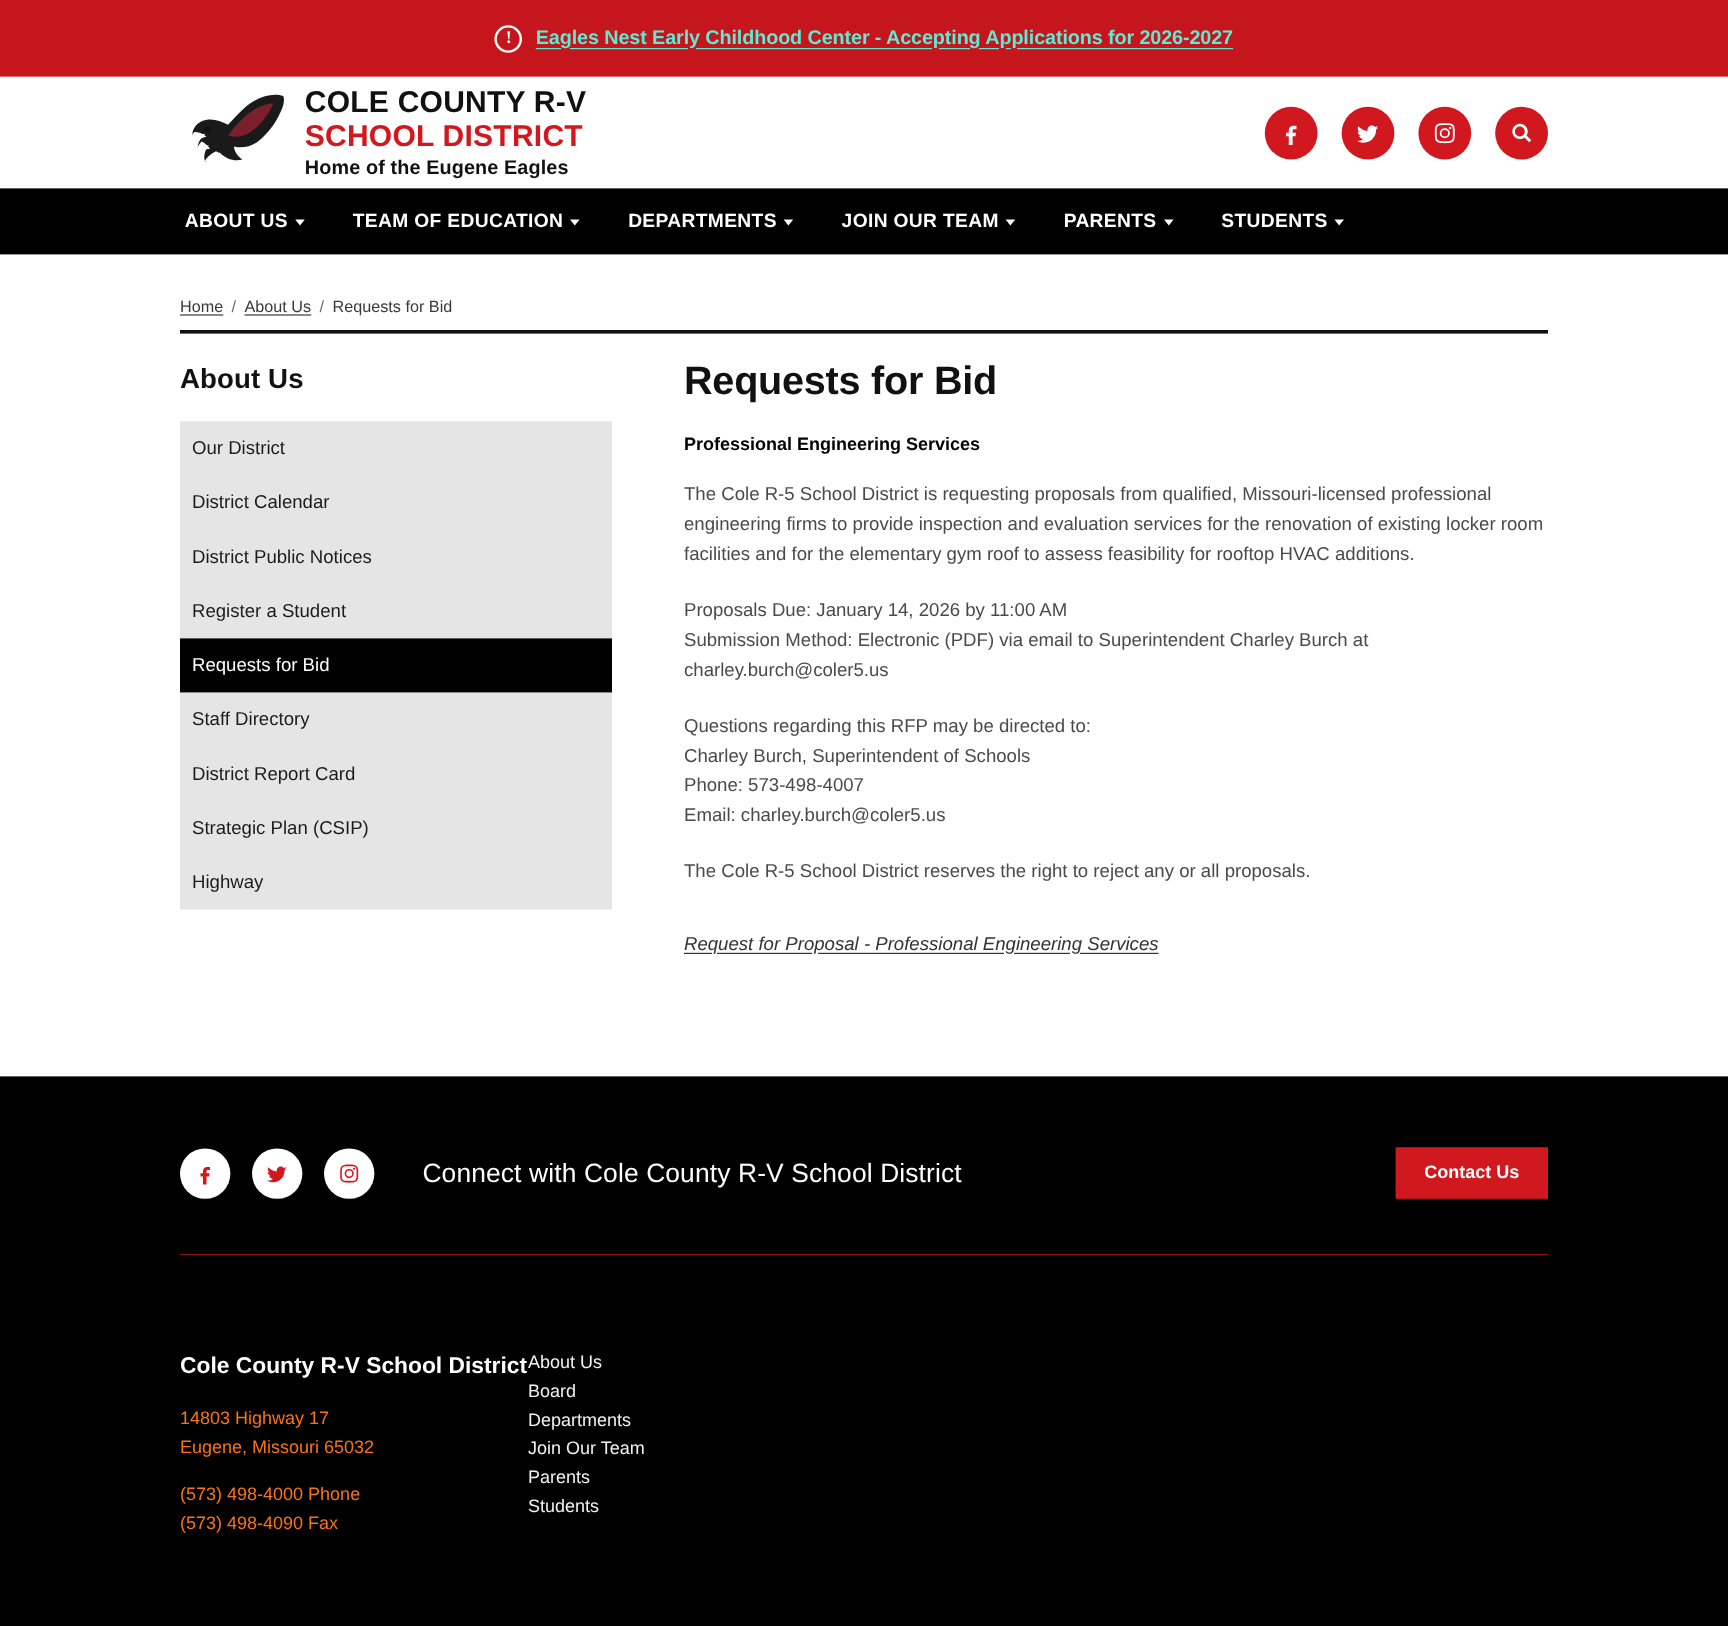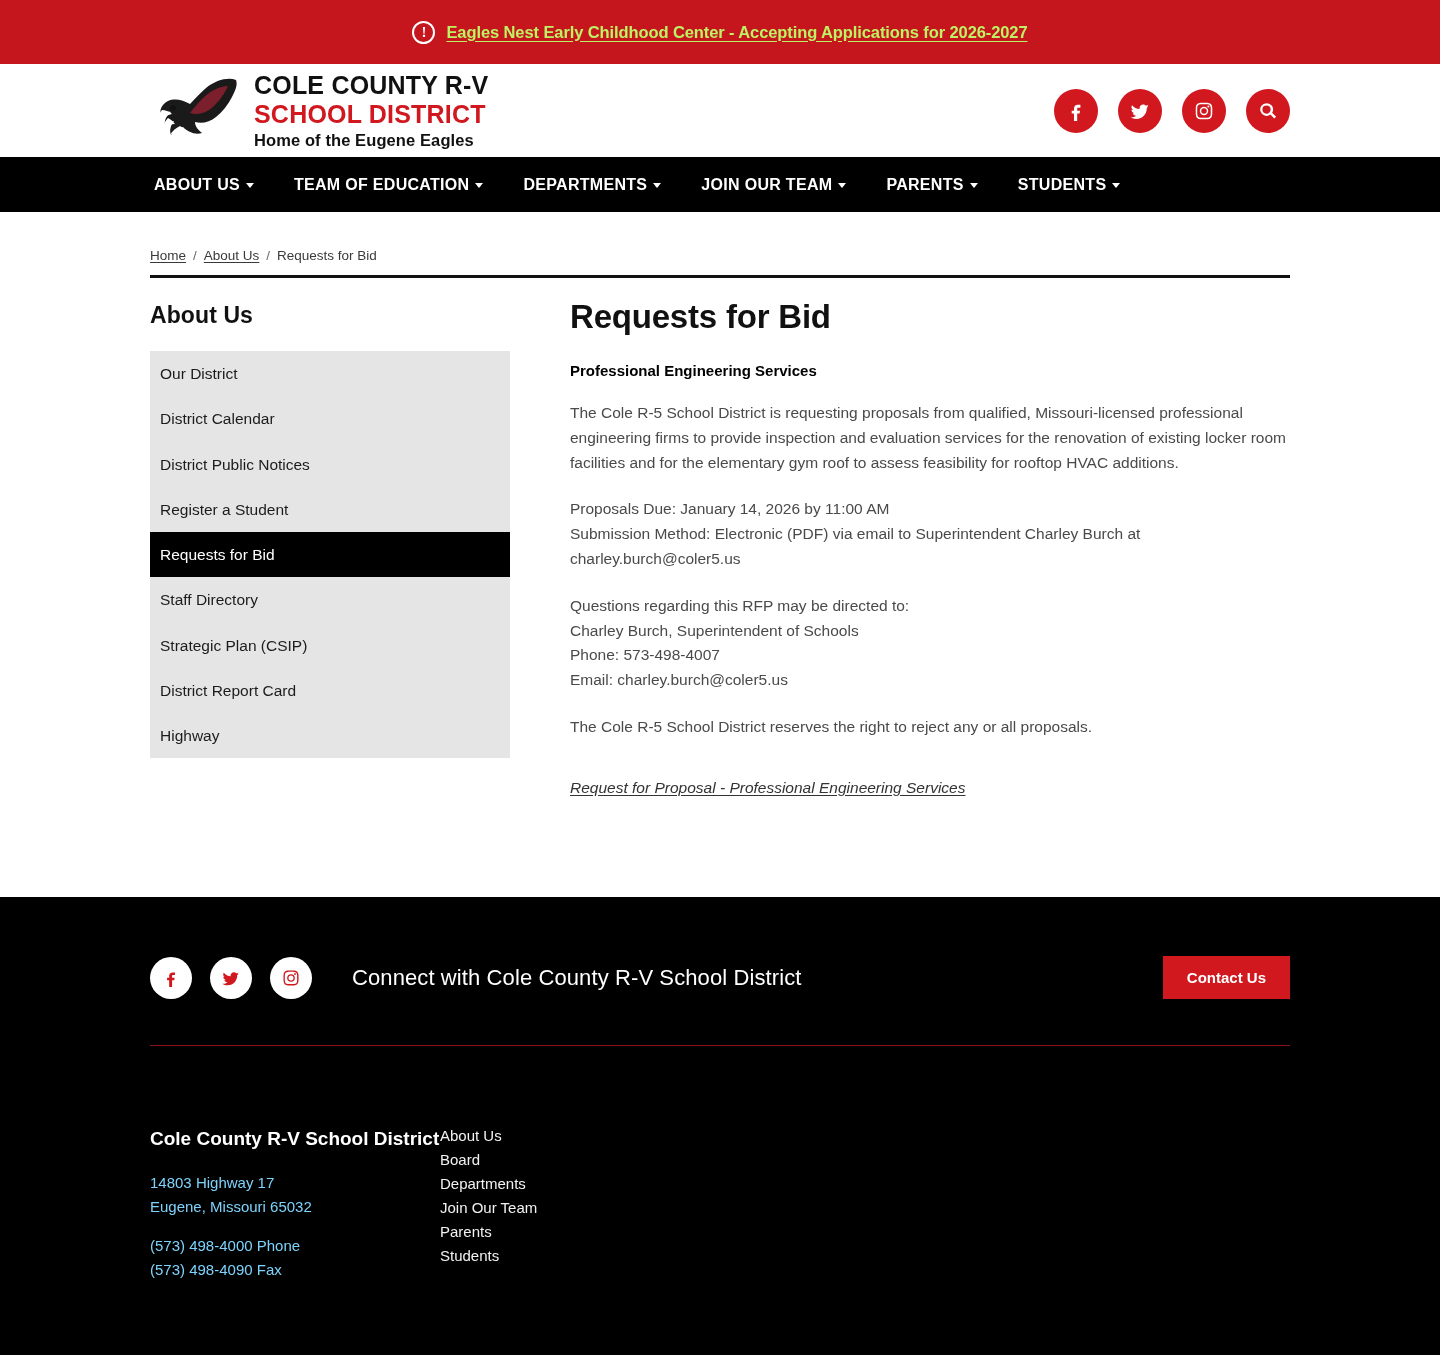--- a/index.html
+++ b/index.html
@@ -29,21 +29,21 @@
     border: 2px solid #ffffff;
     border-radius: 50%;
     display: flex; align-items: center; justify-content: center;
     color: #ffffff;
     font-size: 15px;
     font-weight: 700;
     line-height: 1;
     font-family: "Liberation Serif", serif;
   }
   .alert-text {
-    color: #bef264;
+    color: #5eead4;
     font-size: 16.5px;
     font-weight: 700;
     text-decoration: underline;
     text-underline-offset: 3px;
     letter-spacing: -0.1px;
     text-align: right;
   }
 
   
   .header {
@@ -244,21 +244,21 @@
   .foot-addr { width: 290px; flex: none; }
   .foot-name {
     font-size: 19px;
     font-weight: 700;
     line-height: 1.55;
     margin-bottom: 18px;
   }
   .foot-line {
     font-size: 15px;
     line-height: 1.6;
-    color: #7dd3fc;
+    color: #f97316;
   }
   .foot-gap { height: 15px; }
   .foot-links { display: flex; flex-direction: column; }
   .foot-link {
     font-size: 15px;
     line-height: 1.6;
     color: #f2f2f2;
     text-decoration: none;
     cursor: pointer;
   }
@@ -369,22 +369,22 @@
 
     <div class="sidebar">
       <div class="sidebar-title">About Us</div>
       <div class="side-menu">
         <div class="side-item">Our District</div>
         <div class="side-item">District Calendar</div>
         <div class="side-item">District Public Notices</div>
         <div class="side-item">Register a Student</div>
         <div class="side-item active">Requests for Bid</div>
         <div class="side-item">Staff Directory</div>
+        <div class="side-item">District Report Card</div>
         <div class="side-item">Strategic Plan (CSIP)</div>
-        <div class="side-item">District Report Card</div>
         <div class="side-item">Highway</div>
       </div>
     </div>
 
     <div class="main">
       <h1 class="page-title">Requests for Bid</h1>
       <div class="subhead">Professional Engineering Services</div>
       <p class="body-p">The Cole R-5 School District is requesting proposals from qualified, Missouri-licensed professional engineering firms to provide inspection and evaluation services for the renovation of existing locker room facilities and for the elementary gym roof to assess feasibility for rooftop HVAC additions.</p>
       <p class="body-p">
         <span>Proposals Due: January 14, 2026 by 11:00 AM</span><br>

